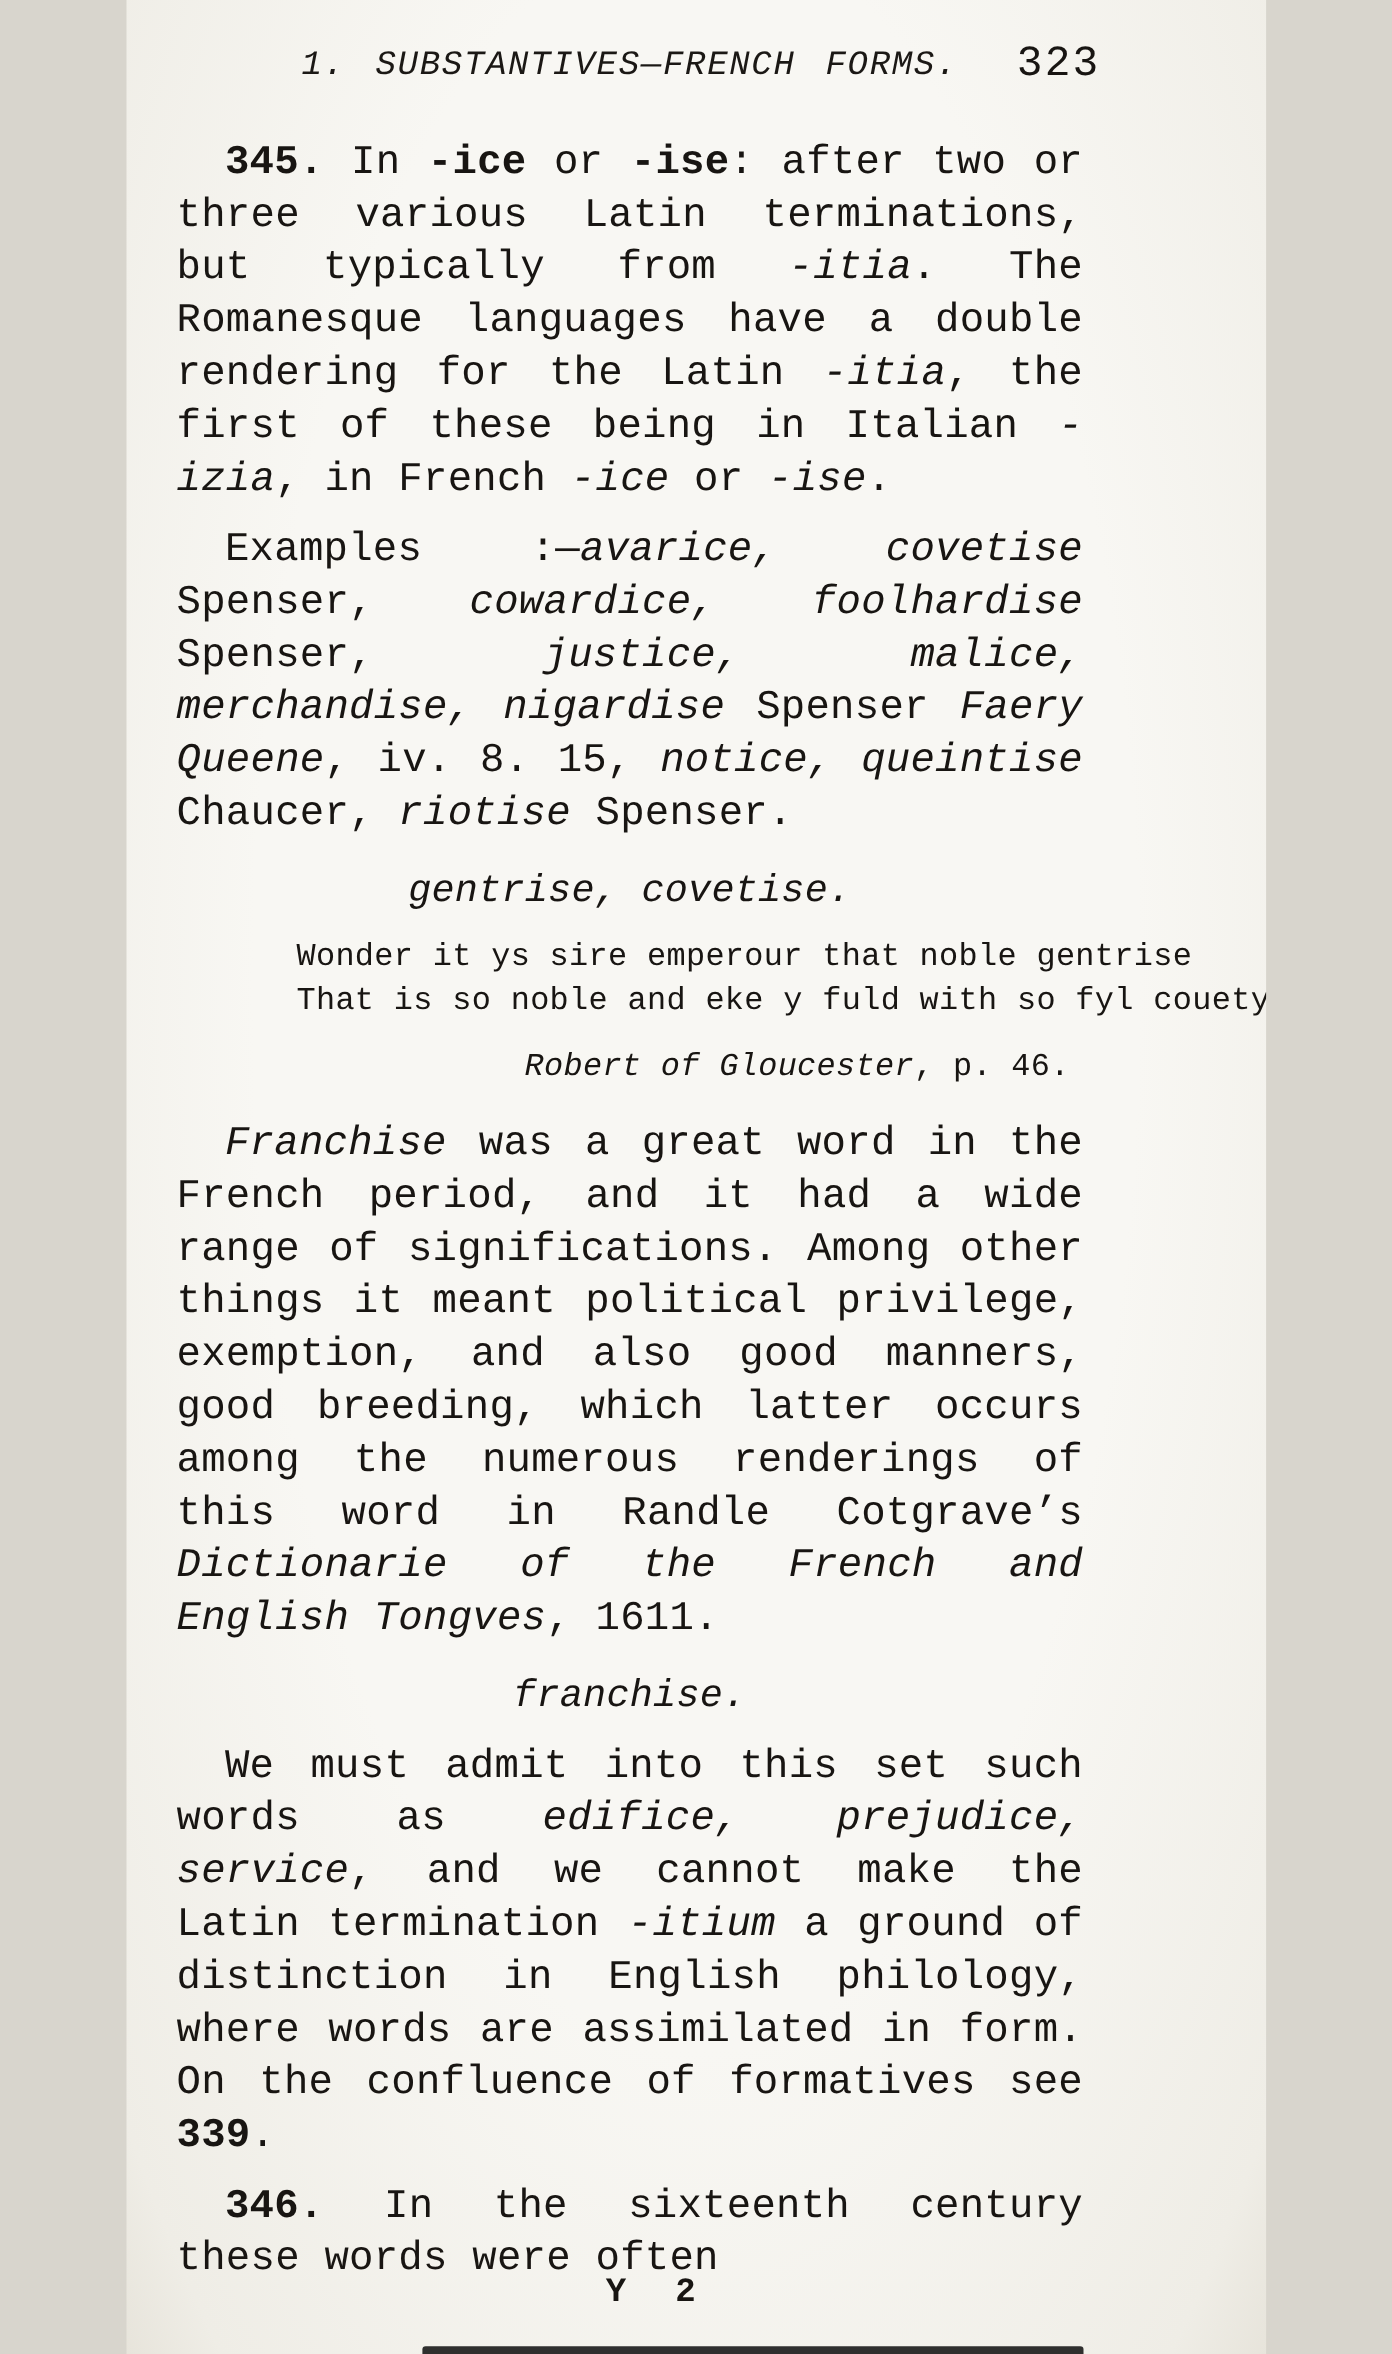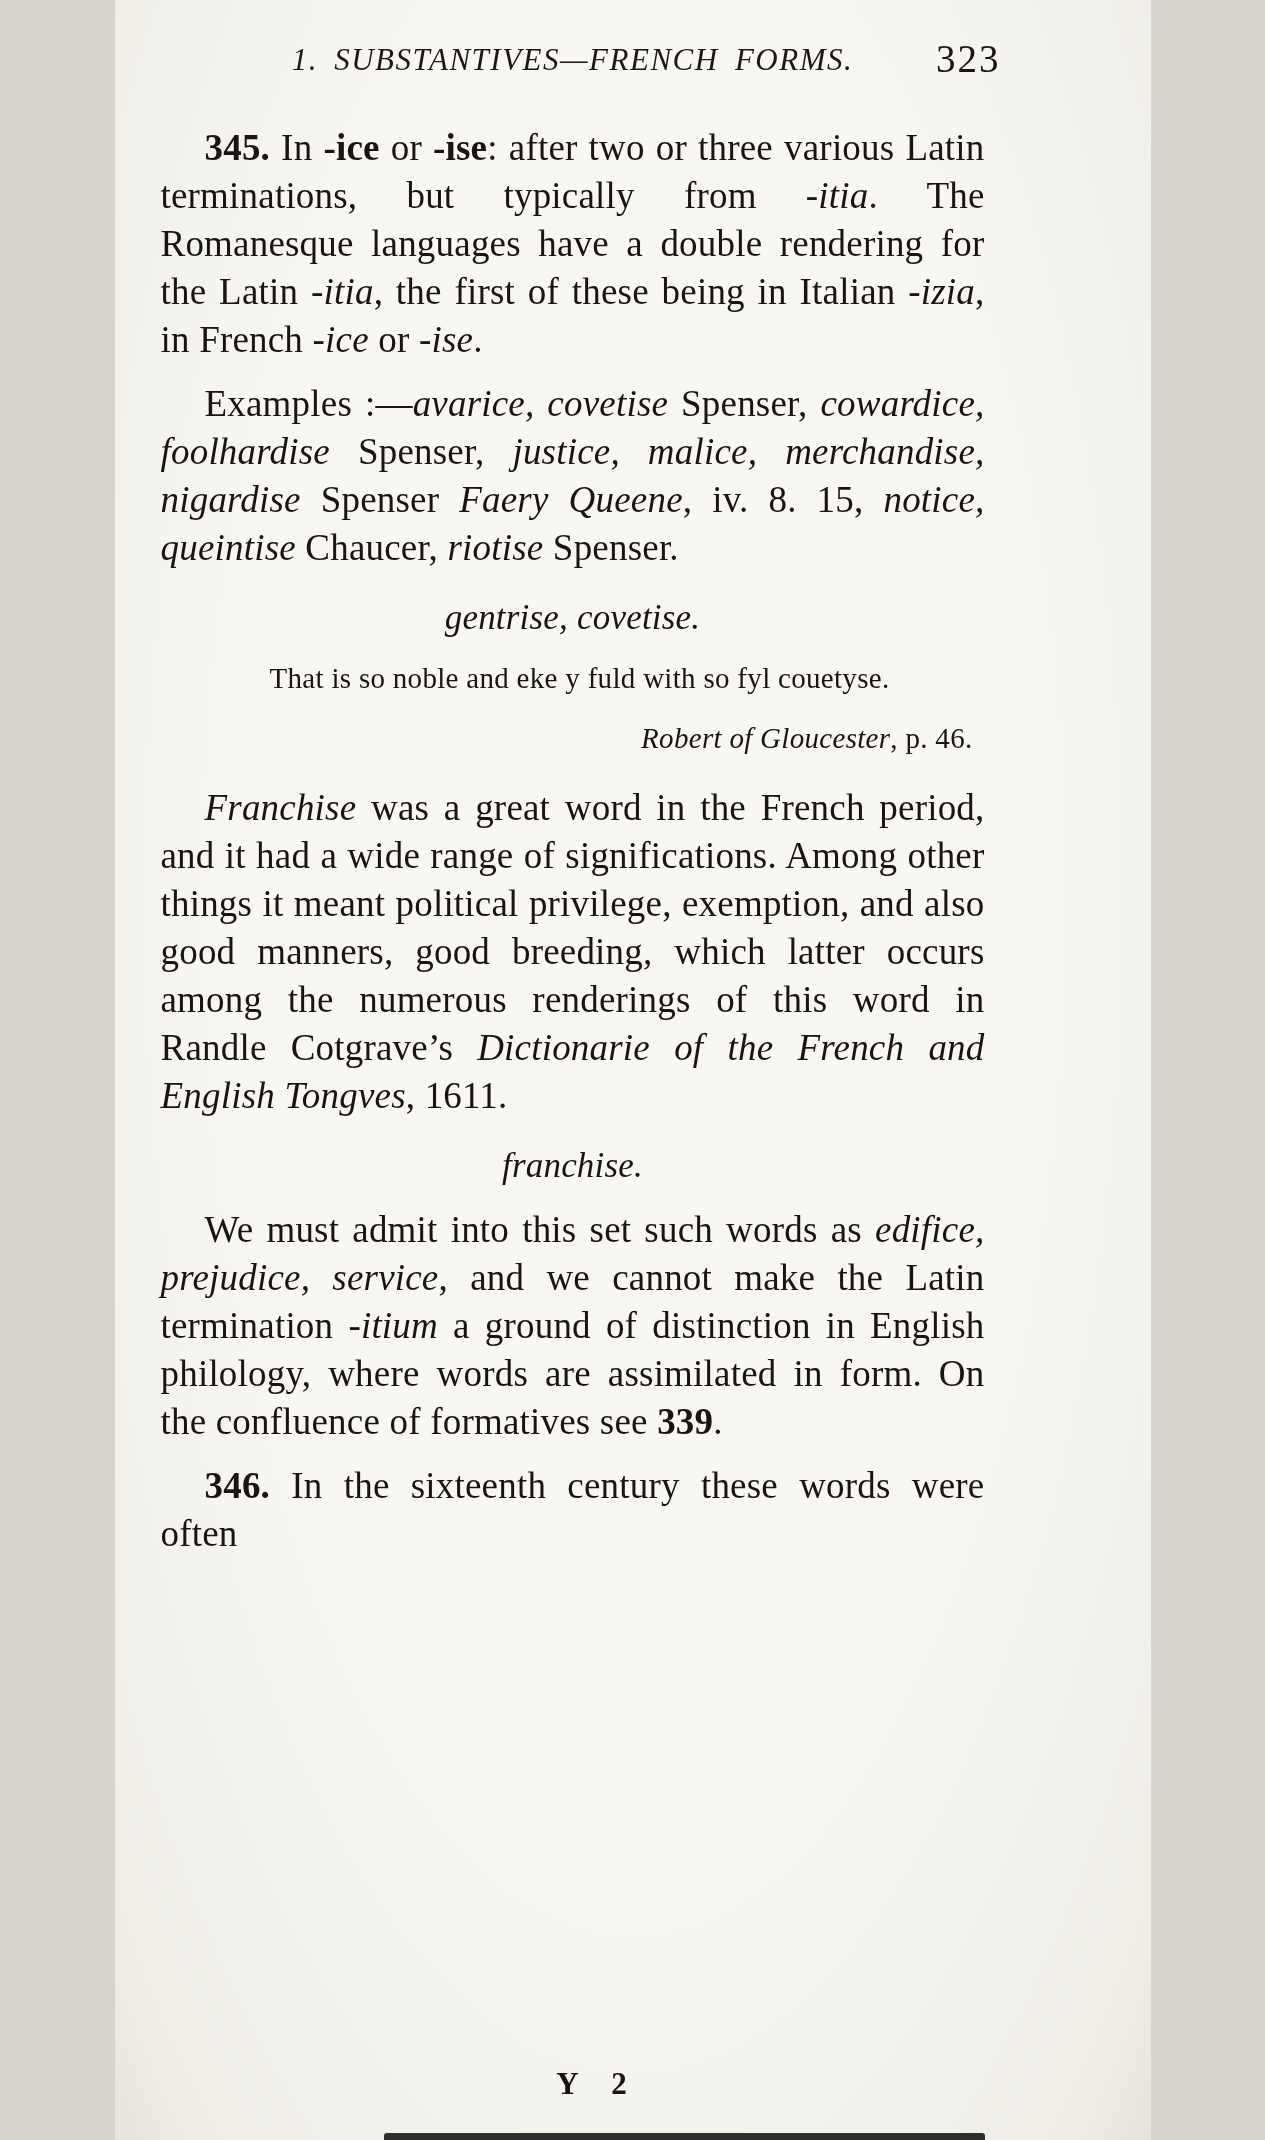--- a/index.html
+++ b/index.html
@@ -9,21 +9,21 @@
   }
   .page {
     position: relative;
     width: 1036px;
     height: 2140px;
     margin: 0 auto;
     box-sizing: border-box;
     padding: 36px 150px 0 30px;
     background: radial-gradient(ellipse at 50% 42%, #f8f7f3 55%, #efede6 92%, #e7e4db 100%);
     color: #181512;
-    font-family: Liberation Serif, serif;
+    font-family: Liberation Mono, monospace;
     overflow: hidden;
   }
   .page-header {
     position: relative;
     height: 58px;
     margin-bottom: 30px;
   }
   .running-title {
     text-align: center;
     font-style: italic;
@@ -111,20 +111,21 @@
 
   <main class="text-block">
 
     <p class="para indent"><span class="bf">345.</span> In <span class="bf">-ice</span> or <span class="bf">-ise</span>: after two or three various Latin terminations, but typically from <span class="it">-itia</span>.  The Romanesque languages have a double rendering for the Latin <span class="it">-itia</span>, the first of these being in Italian <span class="it">-izia</span>, in French <span class="it">-ice</span> or <span class="it">-ise</span>.</p>
 
     <p class="para indent">Examples :—<span class="it">avarice, covetise</span> Spenser, <span class="it">cowardice, foolhardise</span> Spenser, <span class="it">justice, malice, merchandise, nigardise</span> Spenser <span class="it">Faery Queene</span>, iv. 8. 15, <span class="it">notice, queintise</span> Chaucer, <span class="it">riotise</span> Spenser.</p>
 
     <div class="center-heading"><span class="it">gentrise, covetise.</span></div>
 
     <div class="verse">
+      <div class="verse-line">Wonder it ys sire emperour that noble gentrise</div>
       <div class="verse-line">That is so noble and eke y fuld with so fyl couetyse.</div>
       <div class="verse-attr"><span class="it">Robert of Gloucester</span>, p. 46.</div>
     </div>
 
     <p class="para indent after-verse"><span class="it">Franchise</span> was a great word in the French period, and it had a wide range of significations.  Among other things it meant political privilege, exemption, and also good manners, good breeding, which latter occurs among the numerous renderings of this word in Randle Cotgrave’s <span class="it">Dictionarie of the French and English Tongves</span>, 1611.</p>
 
     <div class="center-heading"><span class="it">franchise.</span></div>
 
 
 

